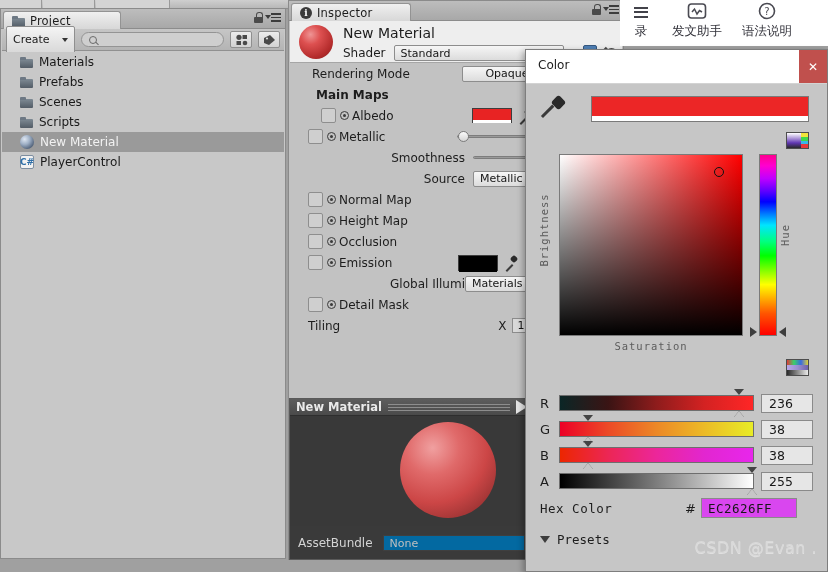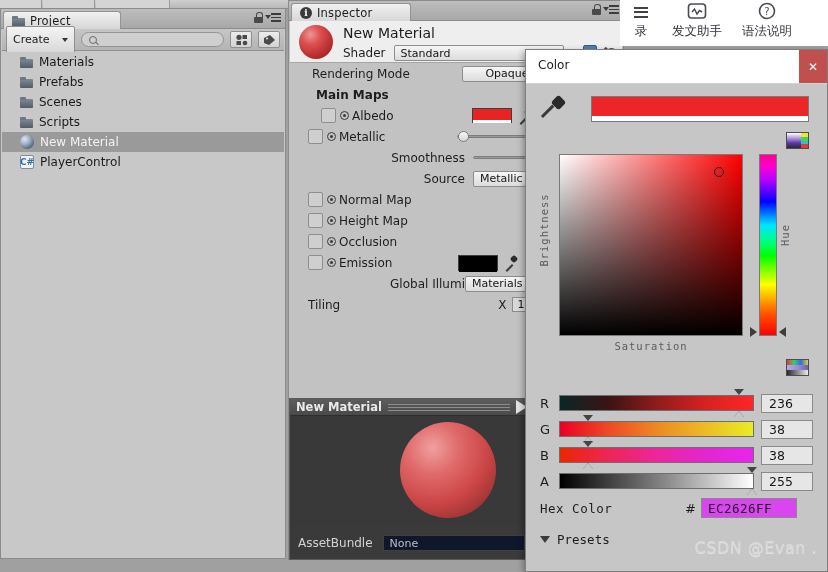--- a/index.html
+++ b/index.html
@@ -162,21 +162,21 @@
   .grip-lines i:nth-child(1){top:0;}
   .grip-lines i:nth-child(2){top:3px;}
   .grip-lines i:nth-child(3){top:6px;}
   .play-tri { width:0;height:0;border-top:7px solid transparent;border-bottom:7px solid transparent;border-left:11px solid #e4e4e4;}
   #preview-stage { position:absolute; left:0; right:0; top:17px; height:110px; background:#393939; }
   #preview-sphere { position:absolute; left:110px; top:6px; width:96px; height:96px; border-radius:50%;
     background: radial-gradient(circle at 34% 27%, #f0a0a0 0%, #e06a6a 28%, #cc4646 58%, #963131 85%, #6d2222 100%); }
   #assetbundle-row { position:absolute; left:0; right:0; bottom:6px; height:20px; display:flex;
                      align-items:center; padding:0 8px; gap:10px; }
   #assetbundle-label { color:#d4d4d4; font-size:12px; font-family:"DejaVu Sans", sans-serif;}
-  .ab-dd { flex:1; height:16px; background:#0f172a; border:1px solid #3f3f3f; color:#bfbfbf;
+  .ab-dd { flex:1; height:16px; background:#0369a1; border:1px solid #3f3f3f; color:#bfbfbf;
            font-size:11px; display:flex; align-items:center; padding:0 6px; font-family:"DejaVu Sans", sans-serif;}
 
   
   #cn-toolbar { position:absolute; right:0; top:0; width:208px; height:46px; background:#ffffff;
                 display:flex; align-items:flex-start; }
   .cn-item { display:flex; flex-direction:column; align-items:center; justify-content:center;
              width:70px; padding-top:2px; gap:1px; }
   .cn-ico { height:20px; display:flex; align-items:center; justify-content:center; color:#4a4a52; }
   .cn-label { font-size:12.5px; color:#32323a; font-family:"DejaVu Sans", sans-serif; white-space:nowrap; }
   .hamburger { width:14px;height:11px;position:relative; }
@@ -465,20 +465,25 @@
           <div class="top" style="background:#000000;height:16px;"></div>
         </span>
         <span class="eyedropper"></span>
       </div>
 
       <div class="prop-row">
         <span class="lbl prop-label-right">Global Illumi</span>
         <span class="dropdown" style="width:78px;margin-left:-8px;">Materials</span>
       </div>
 
+      <div class="prop-row" style="padding-left:18px;">
+        <span class="checkbox-sq"></span>
+        <span class="radio-dot"></span>
+        <span class="lbl">Detail Mask</span>
+      </div>
 
       <div class="prop-row" style="padding-left:18px;">
         <span class="lbl">Tiling</span>
         <span class="lbl" style="margin-left:158px;">X</span>
         <span style="margin-left:6px;width:140px;height:15px;background:#d8d8d8;border:1px solid #8c8c8c;
                      font-size:11px;color:#151515;display:flex;align-items:center;padding-left:4px;
                      font-family:'DejaVu Sans',sans-serif;">1</span>
       </div>
 
       <div id="insp-scroll">

